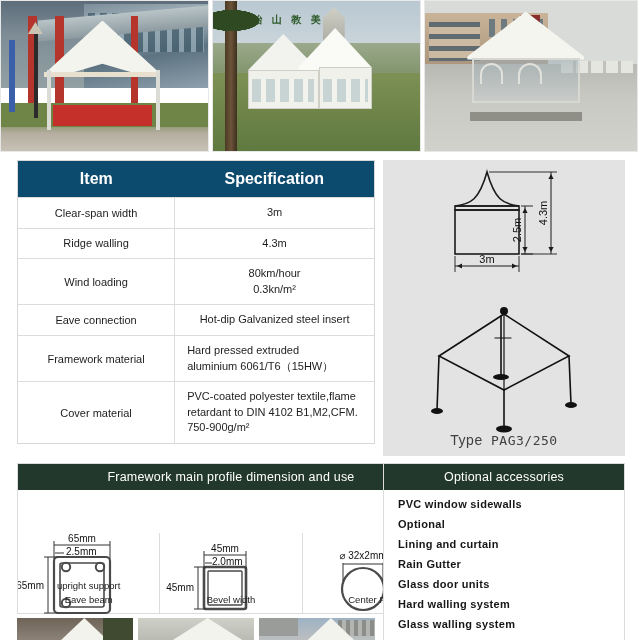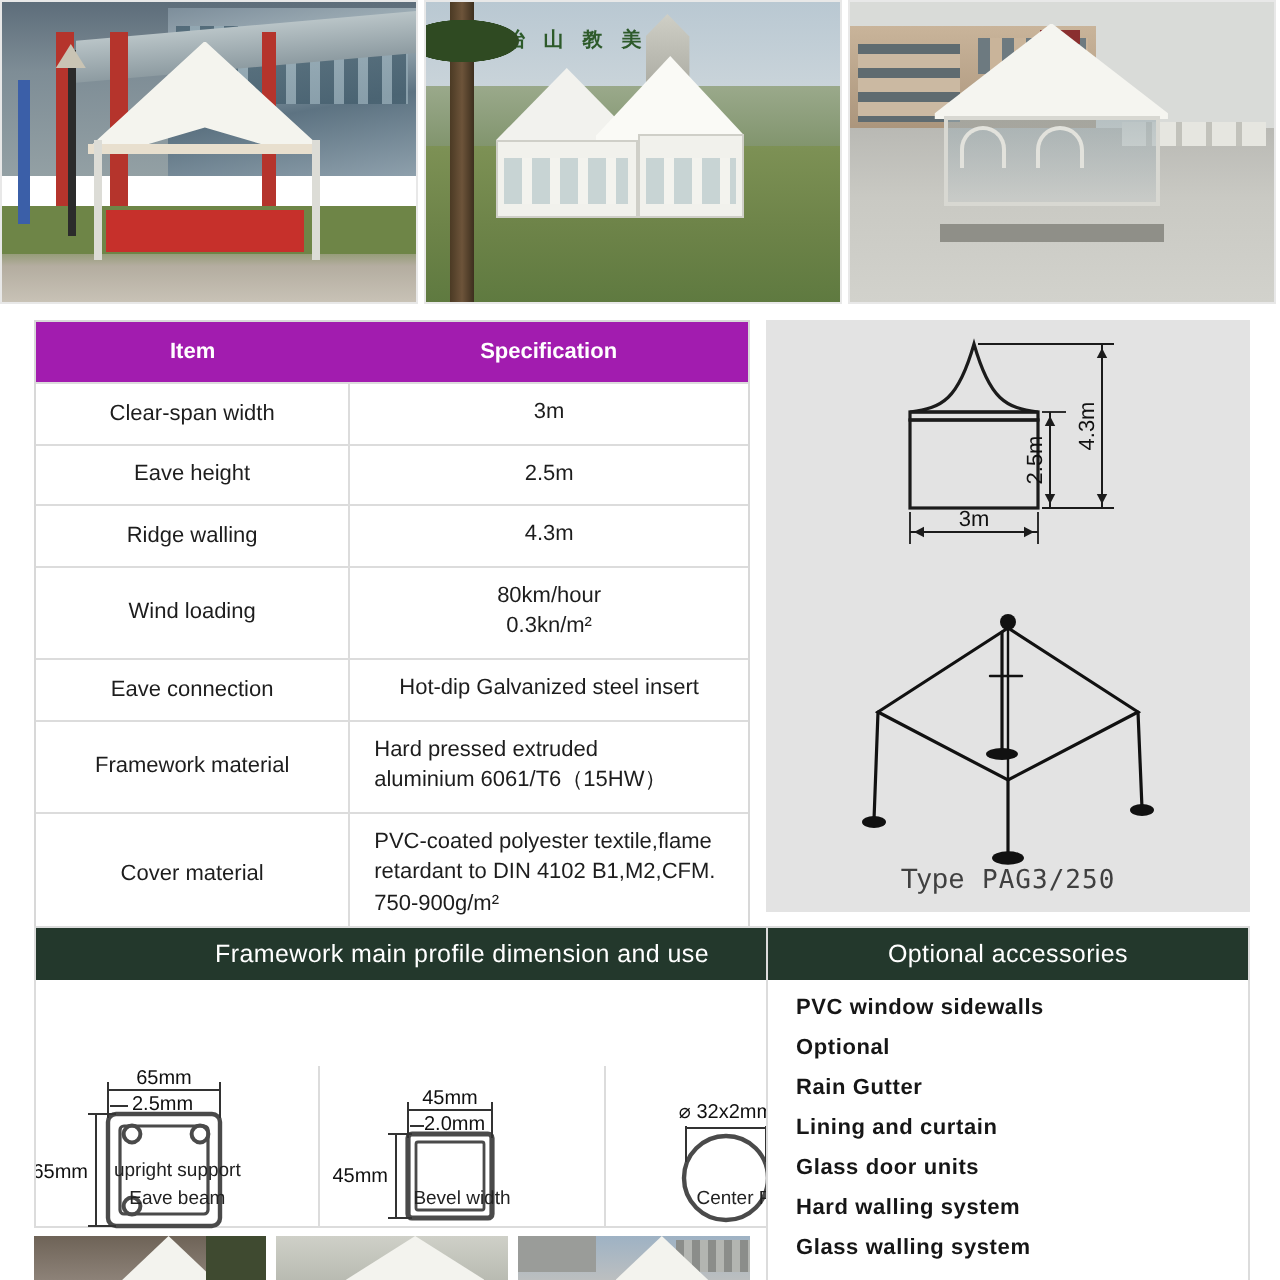--- a/index.html
+++ b/index.html
@@ -104,21 +104,21 @@
   .p3 .base{position:absolute;left:21%;bottom:20%;width:53%;height:6%;background:#8f8f88;}
 
   
   .spec-table{
     position:absolute;left:17px;top:160px;width:358px;
     border:1px solid #d8d8d8;border-collapse:collapse;
     background:#fff;box-sizing:border-box;
   }
   .spec-table table{width:100%;border-collapse:collapse;}
   .spec-table th{
-    background:#a21caf;color:#ffffff;font-size:11px;font-weight:bold;
+    background:#0c4a6e;color:#ffffff;font-size:16px;font-weight:bold;
     padding:9px 4px;text-align:center;border:none;
   }
   .spec-table th.c1{width:44%;}
   .spec-table td{
     border-top:1px solid #dcdcdc;border-right:1px solid #dcdcdc;
     font-size:11px;color:#1d1d1d;padding:7px 6px;vertical-align:middle;
   }
   .spec-table td.item{text-align:center;width:44%;}
   .spec-table td.val{text-align:center;border-right:none;}
   .spec-table td.val.left{text-align:left;padding-left:12px;line-height:1.42;}
@@ -256,26 +256,20 @@
       </tr>
     </thead>
     <tbody id="spec-body">
         <tr>
           <td class="item">Clear-span width</td>
           <td class="val center2">
             <div>3m</div>
           </td>
         </tr>
         <tr>
-          <td class="item">Eave height</td>
-          <td class="val center2">
-            <div>2.5m</div>
-          </td>
-        </tr>
-        <tr>
           <td class="item">Ridge walling</td>
           <td class="val center2">
             <div>4.3m</div>
           </td>
         </tr>
         <tr>
           <td class="item">Wind loading</td>
           <td class="val center2">
             <div>80km/hour</div>
             <div>0.3kn/m²</div>
@@ -435,22 +429,22 @@
     </div>
 
   </div>
 </div>
 
 <div class="accessories">
   <div class="sec-bar">Optional  accessories</div>
   <div class="acc-list" id="acc-list">
       <div class="acc-item">PVC  window  sidewalls</div>
       <div class="acc-item">Optional</div>
+      <div class="acc-item">Lining  and curtain</div>
       <div class="acc-item">Rain Gutter</div>
-      <div class="acc-item">Lining  and curtain</div>
       <div class="acc-item">Glass  door units</div>
       <div class="acc-item">Hard walling  system</div>
       <div class="acc-item">Glass  walling  system</div>
     </div>
 </div>
 
 <div class="bottom-row">
   <div class="bphoto b1">
     <div class="bt"></div>
     <div class="pal"></div>

